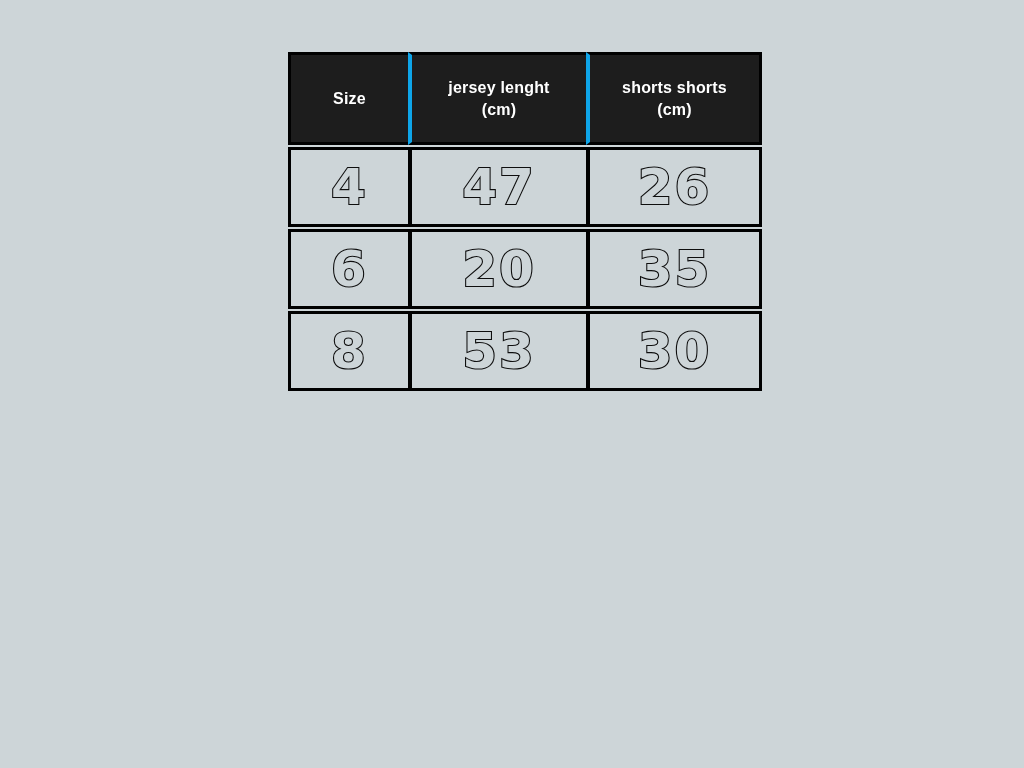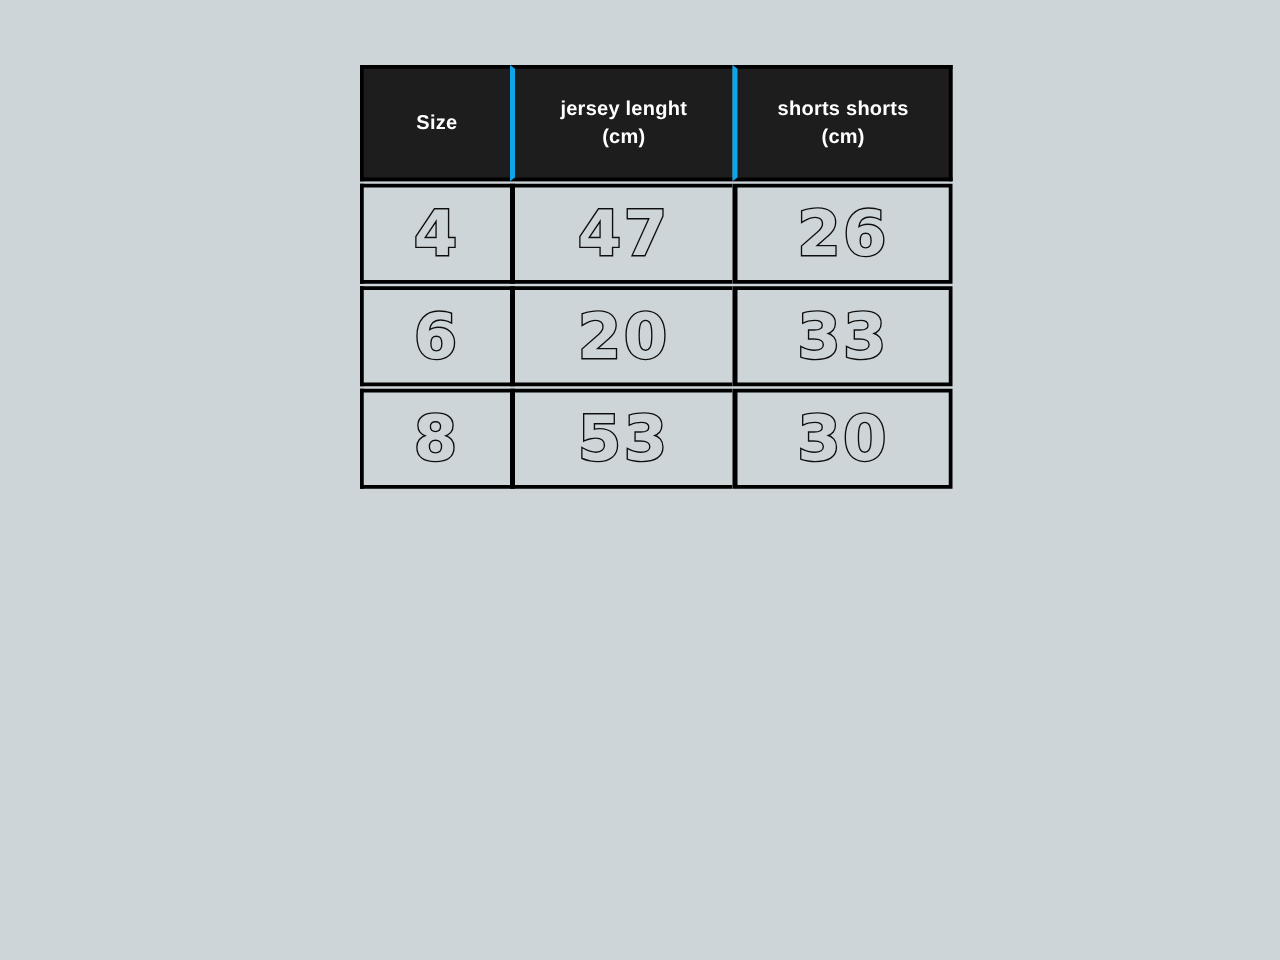--- a/index.html
+++ b/index.html
@@ -94,21 +94,21 @@
       </thead>
       <tbody>
         <tr>
           <td><span class="num">4</span></td>
           <td><span class="num">47</span></td>
           <td><span class="num">26</span></td>
         </tr>
         <tr>
           <td><span class="num">6</span></td>
           <td><span class="num">20</span></td>
-          <td><span class="num">33</span></td>
+          <td><span class="num">35</span></td>
         </tr>
         <tr>
           <td><span class="num">8</span></td>
           <td><span class="num">53</span></td>
           <td><span class="num">30</span></td>
         </tr>
       </tbody>
     </table>
   </div>
 </div>

